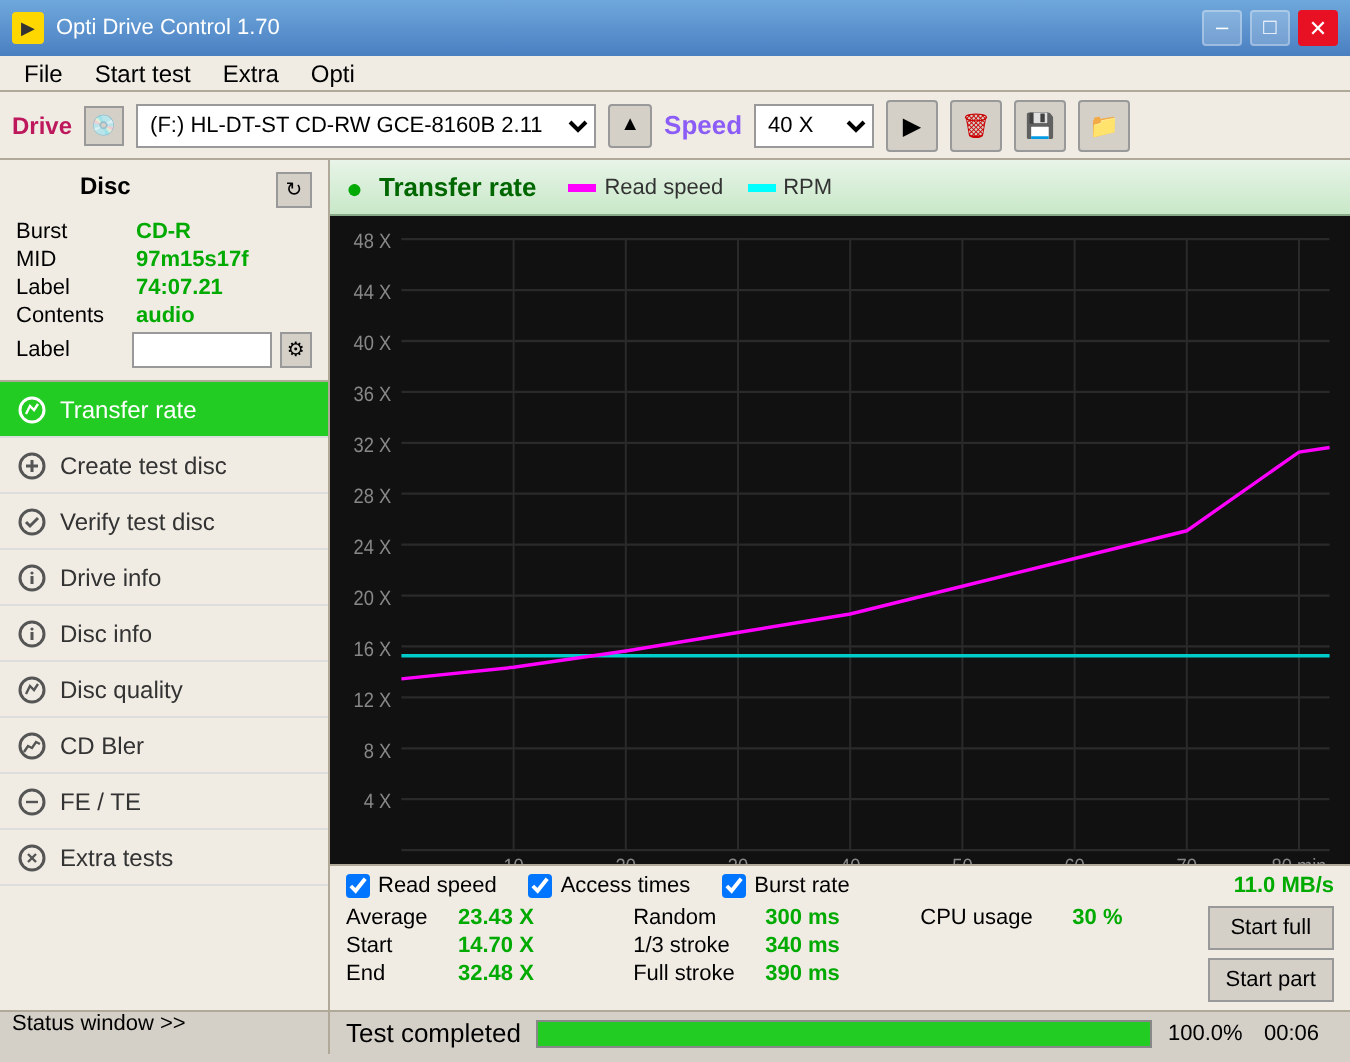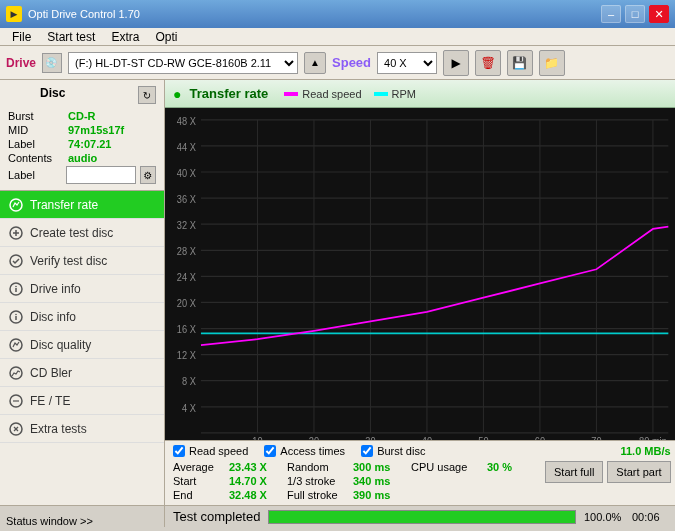--- a/index.html
+++ b/index.html
@@ -105,21 +105,21 @@
     .stat-val { color: #00aa00; font-weight: bold; width: 50px; }
     .stat-label2 { color: #000; width: 60px; }
     .stat-val2 { color: #00aa00; font-weight: bold; width: 50px; }
     .stat-label3 { color: #000; width: 70px; }
     .stat-val3 { color: #00aa00; font-weight: bold; width: 50px; }
     .start-btn { height: 22px; background: #d4d0c8; border: 1px solid #999; font-size: 11px; cursor: pointer; padding: 0 8px; white-space: nowrap; }
     #burst-rate-line { display: flex; gap: 4px; font-size: 11px; }
 
     
     #statusbar { height: 22px; background: #d4d0c8; border-top: 1px solid #b0a898; display: flex; align-items: center; }
-    #status-left { width: 165px; padding: 0 6px; font-size: 11px; border-right: 1px solid #b0a898; height: 100%; display: flex; align-items: flex-end; cursor: pointer; }
+    #status-left { width: 165px; padding: 0 6px; font-size: 11px; border-right: 1px solid #b0a898; height: 100%; display: flex; align-items: flex-start; cursor: pointer; }
     #status-right { flex: 1; display: flex; align-items: center; padding: 0 8px; gap: 8px; }
     #progress-bar-container { flex: 1; height: 14px; background: #b0a898; border: 1px solid #888; }
     #progress-bar { height: 100%; background: #22cc22; }
     #progress-text { font-size: 11px; color: #000; min-width: 40px; }
     #time-text { font-size: 11px; color: #000; min-width: 35px; }
     #status-msg { font-size: 13px; color: #000; }
   </style>
 </head>
 <body>
 
@@ -360,21 +360,21 @@
         <div class="checkbox-item">
           <input type="checkbox" checked="" style="">
           <span>Read speed</span>
         </div>
         <div class="checkbox-item">
           <input type="checkbox" checked="" style="">
           <span>Access times</span>
         </div>
         <div class="checkbox-item">
           <input type="checkbox" checked="" style="">
-          <span>Burst disc</span>
+          <span>Burst rate</span>
         </div>
         <div id="burst-rate-line" style="margin-left:auto;">
           <span style="color:#00aa00; font-weight:bold;">11.0 MB/s</span>
         </div>
       </div>
 
       <div id="stats-row" style="display:flex; align-items:flex-start; gap:8px;">
 
         <div class="stat-group">
           <div class="stat-line">
@@ -406,21 +406,21 @@
           </div>
         </div>
 
         <div class="stat-group">
           <div class="stat-line">
             <span class="stat-label3">CPU usage</span>
             <span class="stat-val3">30 %</span>
           </div>
         </div>
 
-        <div style="display:flex;flex-direction:row;gap:4px;margin-left:auto;">
+        <div style="display:flex;flex-direction:column;gap:4px;margin-left:auto;">
           <button class="start-btn">Start full</button>
           <button class="start-btn">Start part</button>
         </div>
       </div>
     </div>
 
   </div>
 </div>
 
 <div id="statusbar">

